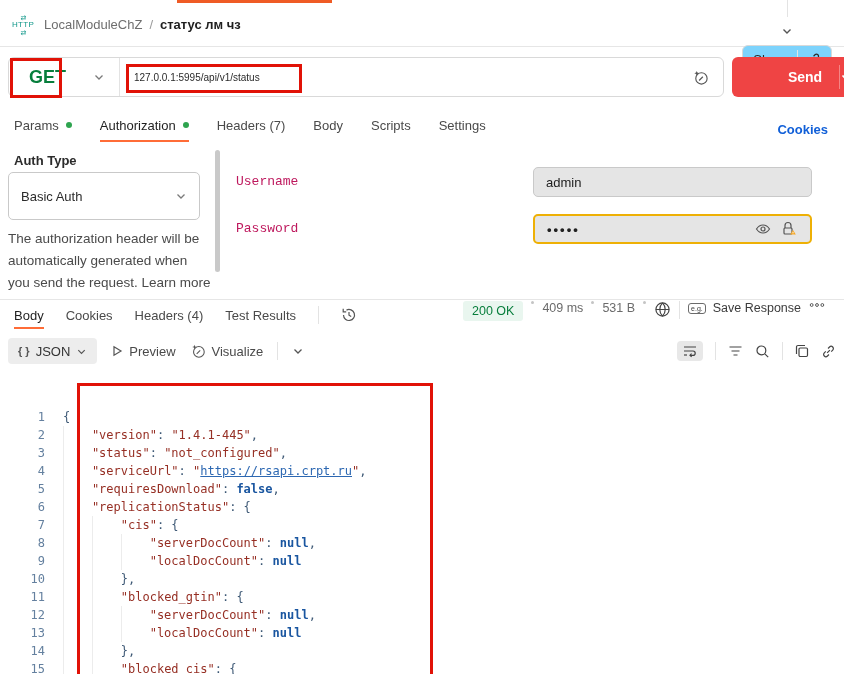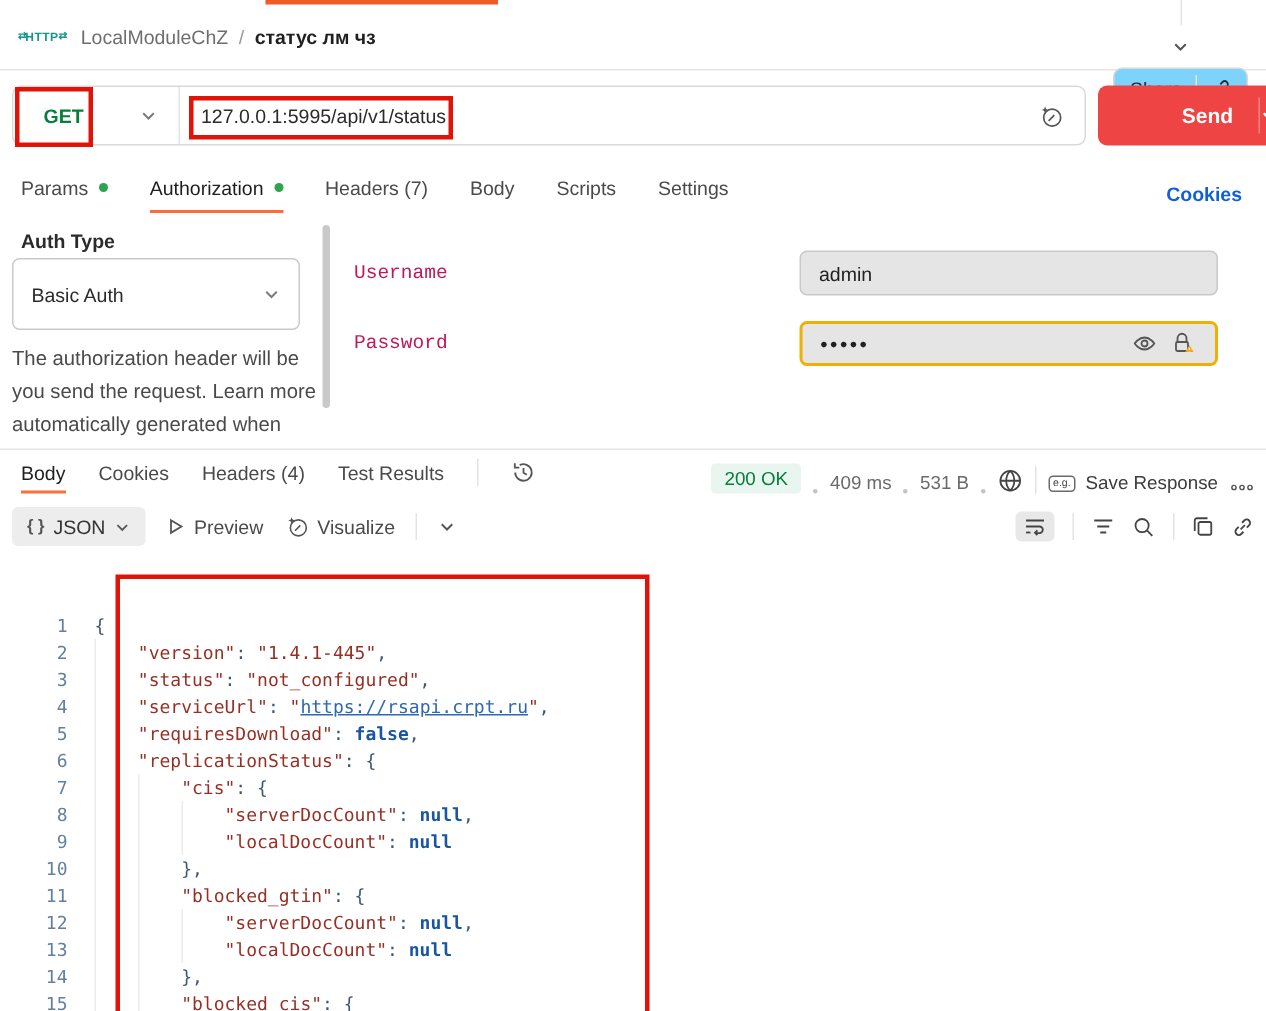--- a/index.html
+++ b/index.html
@@ -2,37 +2,37 @@
 <html><head>
 <meta charset="utf-8">
 <style>
   * { margin:0; padding:0; box-sizing:border-box; }
   html,body { width:844px; height:674px; overflow:hidden; }
   body { font-family:"Liberation Sans", sans-serif; background:#fff; color:#212121; position:relative; font-size:13px; }
 
   
   .top-strip { position:absolute; top:0; left:177px; width:155px; height:3px; background:#ef5b25; z-index:40; }
   .header { position:absolute; top:3px; left:0; right:0; height:44px; border-bottom:1px solid #e6e6e6; display:flex; align-items:center; padding:0 12px; background:#fff; }
-  .http-badge { color:#12988a; font-weight:bold; font-size:8px; letter-spacing:.3px; border:0; margin-right:10px; line-height:1; text-align:center; }
+  .http-badge { color:#12988a; font-weight:normal; font-size:8px; letter-spacing:.3px; border:0; margin-right:10px; line-height:1; text-align:center;flex-direction:column; }
   .http-badge .arr { display:block; font-size:7px; letter-spacing:-1px; color:#12988a; }
   .crumb-col { color:#6e6e6e; }
   .crumb-sep { color:#9a9a9a; margin:0 7px; }
   .crumb-name { color:#1f1f1f; font-weight:700; }
   .header-right { margin-left:auto; display:flex; align-items:center; gap:8px;flex-direction:column; }
   .save-group { display:flex; align-items:center; color:#a7a7a7; gap:6px; }
   .vdiv { width:1px; height:18px; background:#e3e3e3; }
   .share-btn { border:1px solid #d9d9d9; border-radius:6px; height:28px; display:flex; align-items:center; padding:0 10px; gap:9px; color:#2b2b2b; background:#7dd3fc; cursor:pointer; }
   .icon { display:inline-flex; align-items:center; justify-content:center; }
 
   
   .req-box { position:absolute; top:57px; left:8px; width:716px; height:40px; border:1px solid #d9d9d9; border-radius:6px; background:#fff; display:flex; align-items:center; }
-  .method { width:70px; padding-left:20px; color:#077e3c; font-weight:700; font-size:13px; }
+  .method { width:70px; padding-left:20px; color:#077e3c; font-weight:700; font-size:18px; }
   .method-chevron { width:40px; color:#7a7a7a; }
   .req-div { width:1px; align-self:stretch; background:#e3e3e3; }
-  .url-text { flex:1; padding-left:14px; font-size:13px; color:#2b2b2b; }
+  .url-text { flex:1; padding-left:14px; font-size:10px; color:#2b2b2b; }
   .url-sparkle { padding-right:14px; color:#555; }
   .send-btn { position:absolute; top:57px; left:732px; width:120px; height:40px; background:#ef4444; border-radius:6px; color:#fff; display:flex; align-items:center; cursor:pointer;padding-left:39px; }
   .send-label { width:69px; text-align:center; font-weight:700; font-size:14px; }
   .send-div { width:1px; height:24px; background:rgba(255,255,255,.35); }
   .send-caret { flex:1; display:flex; justify-content:center; }
 
   
   .req-tabs { position:absolute; top:108px; left:14px; height:34px; display:flex; gap:28px; font-size:13px; color:#4a4a4a; }
   .rtab { display:flex; align-items:center; gap:7px; height:34px; position:relative; cursor:pointer; }
   .rtab.active { color:#1f1f1f; }
@@ -52,21 +52,21 @@
   .pw-dots { letter-spacing:2px; font-weight:700; font-size:13px; }
   .input-icons { margin-left:auto; display:flex; align-items:center; gap:10px; }
 
   .hdiv { position:absolute; left:0; right:0; height:1px; background:#e6e6e6; }
 
   
   .resp-tabs { position:absolute; top:301px; left:14px; height:28px; display:flex; gap:22px; font-size:13px; color:#4a4a4a; align-items:center; }
   .resp-tab { position:relative; height:28px; display:flex; align-items:center; cursor:pointer; }
   .resp-tab.active { color:#1f1f1f; }
   .resp-tab.active::after { content:""; position:absolute; left:0; right:0; bottom:0; height:2px; background:#ff6c37; }
-  .resp-meta { position:absolute; top:301px; right:8px; height:28px; display:flex; align-items:flex-end; gap:8px; color:#6b6b6b; font-size:12.5px; }
+  .resp-meta { position:absolute; top:301px; right:19px; height:28px; display:flex; align-items:flex-start; gap:8px; color:#6b6b6b; font-size:12.5px; }
   .status-pill { background:#e9f6ef; color:#077e3c; padding:3px 9px; border-radius:3px; font-size:12.5px; }
   .meta-dot { width:3px; height:3px; border-radius:50%; background:#c4c4c4; }
   .save-resp { display:flex; align-items:center; gap:7px; color:#3c3c3c; cursor:pointer; }
   .eg-box { border:1px solid #6b6b6b; border-radius:3px; font-size:7px; padding:1px 2px; color:#3c3c3c; }
 
   
   .viewer-bar { position:absolute; top:338px; left:8px; right:8px; height:26px; display:flex; align-items:center; gap:14px; color:#4a4a4a; }
   .json-chip { background:#ededed; border-radius:4px; height:26px; display:flex; align-items:center; gap:6px; padding:0 10px; cursor:pointer; color:#333; }
   .tool { display:flex; align-items:center; gap:6px; cursor:pointer; }
   .viewer-right { margin-left:auto; display:flex; align-items:center; gap:12px; }
@@ -182,22 +182,22 @@
 <div class="auth-select">
   <span>Basic Auth</span>
   <span class="caret icon">
     <svg width="12" height="12" viewBox="0 0 12 12" fill="none" stroke="#7a7a7a" stroke-width="1.3">
         <polyline points="2.5,4.5 6,8 9.5,4.5"></polyline>
       </svg>
   </span>
 </div>
 <div class="auth-desc">
   <div>The authorization header will be</div>
+  <div>automatically generated when</div>
   <div>you send the request. Learn more</div>
-  <div>automatically generated when</div>
   <div>about Basic Auth authorization</div>
 </div>
 <div class="auth-scrollbar"></div>
 
 <div class="form-label" style="top:174px;">Username</div>
 <div class="form-input" style="top:167px;">
   <span>admin</span>
 </div>
 
 <div class="form-label" style="top:221px;">Password</div>

